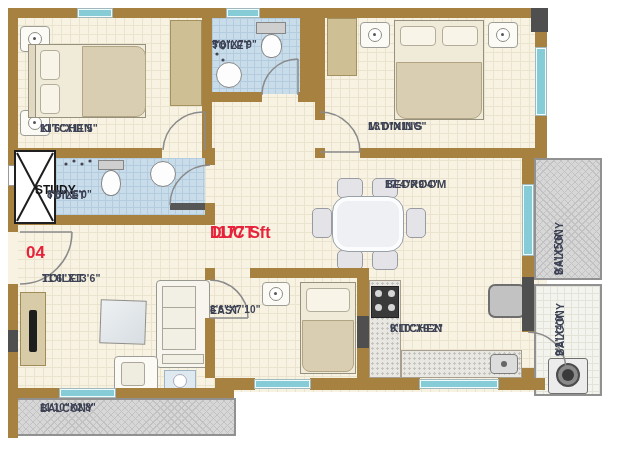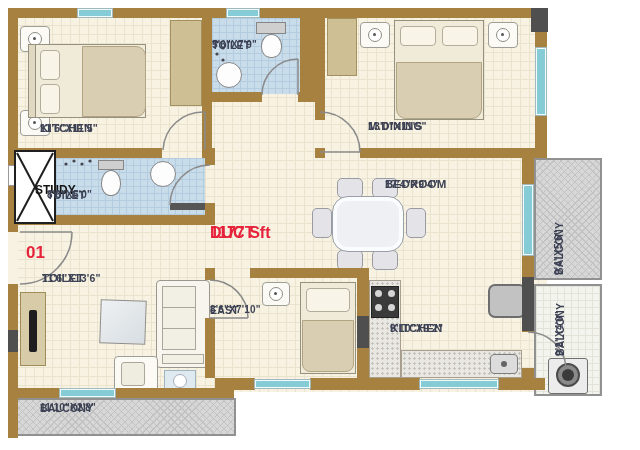--- a/index.html
+++ b/index.html
@@ -235,16 +235,16 @@
   <div class="lbl sm" style="left:40px;top:402px;width:145px;">
     <span class="rname">BALCONY</span>
     <span class="rdims">11'10"X2'8"</span>
   </div>
 
   <div class="red" style="left:210px;top:224px;width:115px;font-size:16px;line-height:1.15;">
     <span style="display:block;">1177 Sft</span>
     <span style="display:block;">DUCT</span>
   </div>
   <div class="red" style="left:8px;top:243px;width:36px;font-size:17px;">
-    <span>01</span>
+    <span>04</span>
   </div>
 
 </div>
 
 </body></html>

